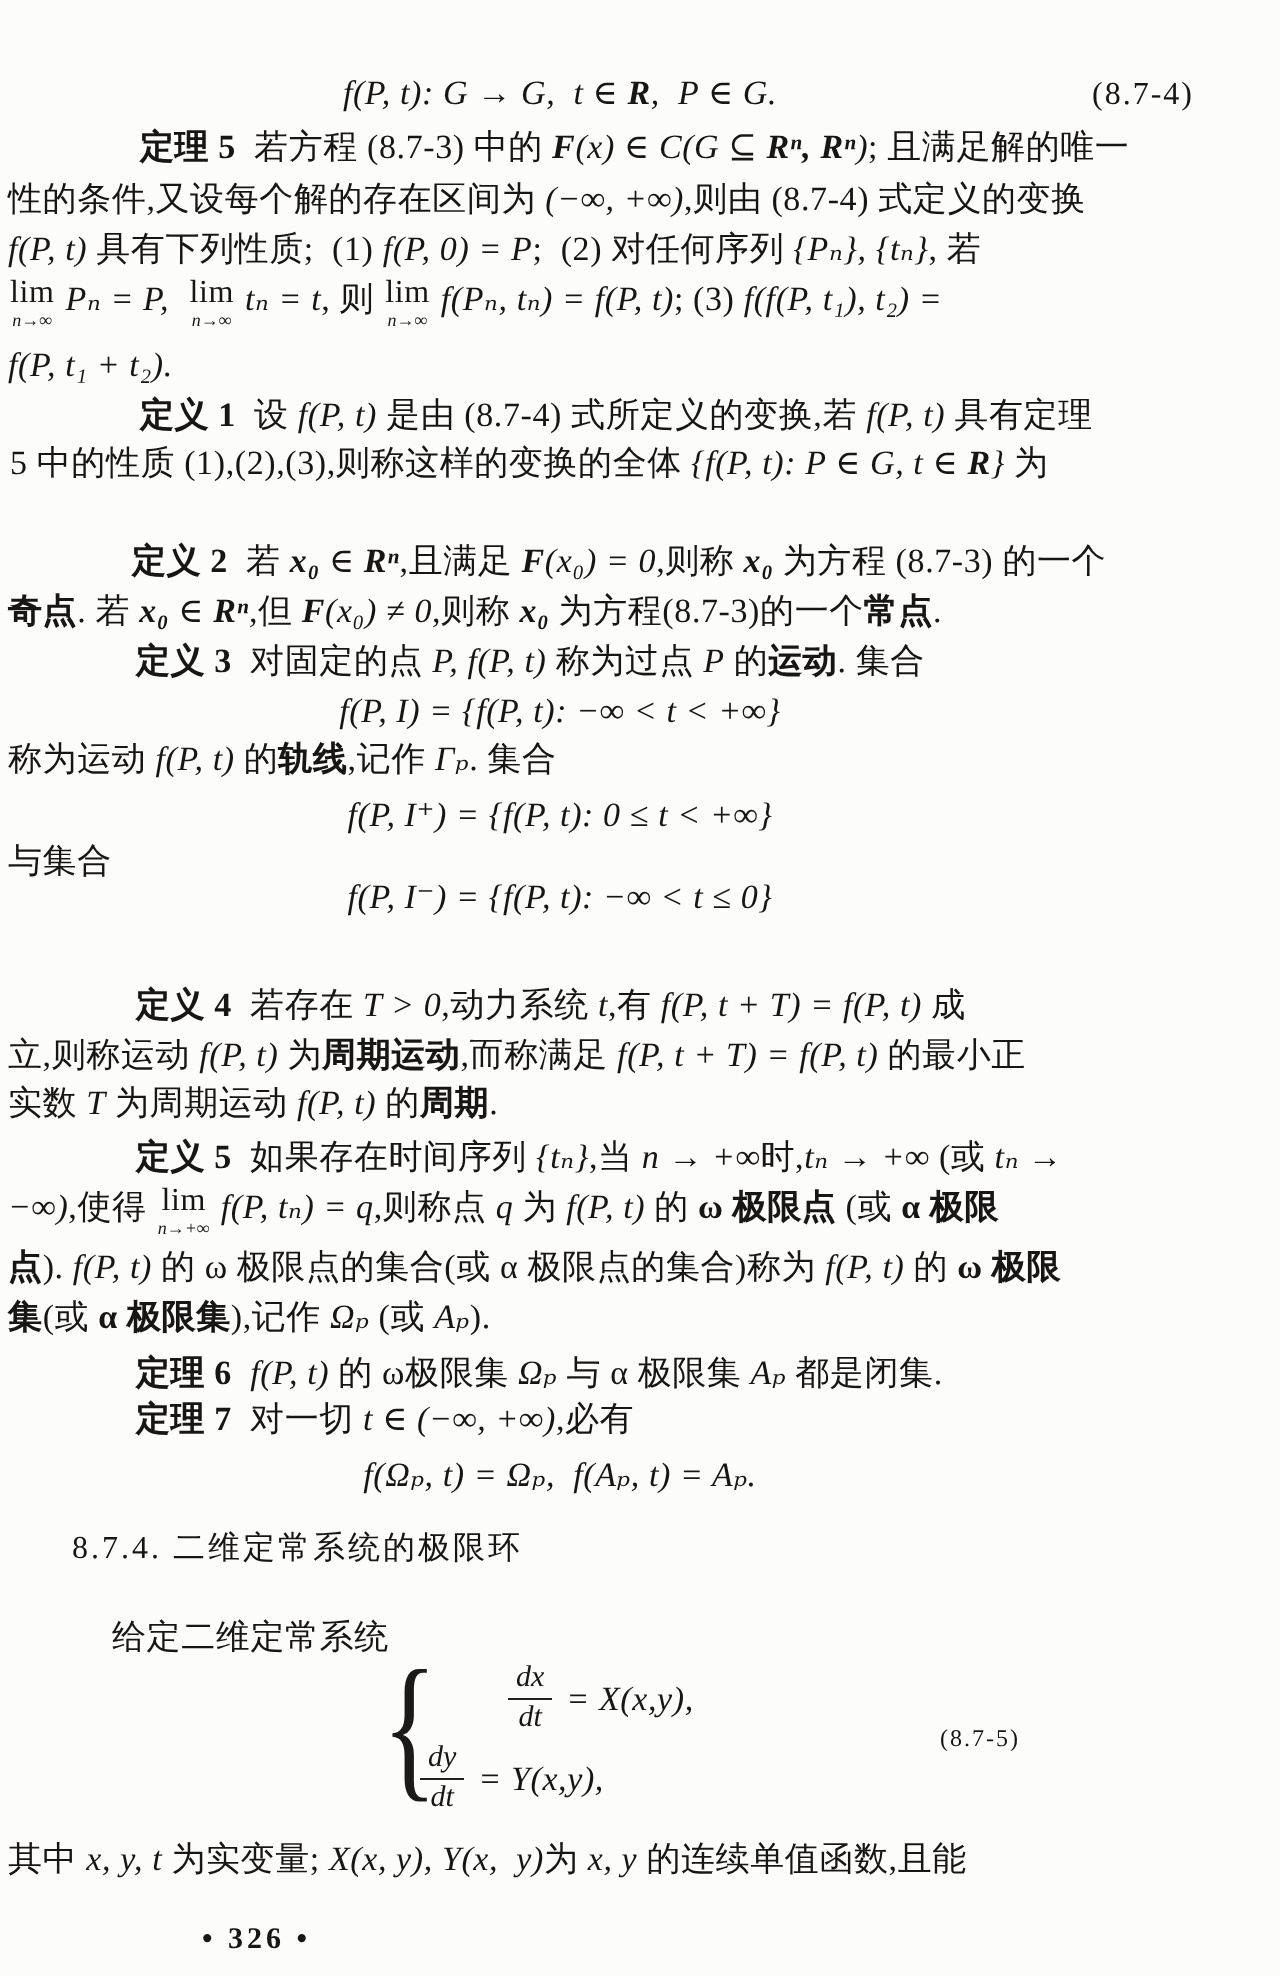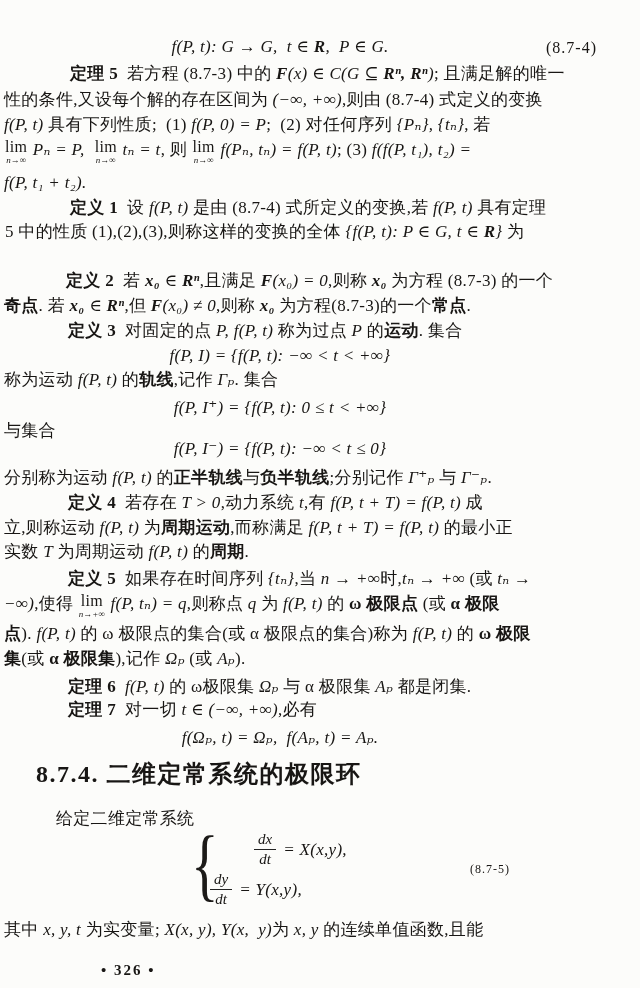--- a/index.html
+++ b/index.html
@@ -6,21 +6,21 @@
   #page{
     position:relative;width:640px;height:988px;overflow:hidden;
     background:#fcfcfa;
     font-family:"Liberation Serif","DejaVu Serif",serif;
     color:#181614;
     -webkit-font-smoothing:antialiased;
   }
   .line{position:absolute;white-space:pre;font-size:17px;line-height:21px;letter-spacing:.3px;}
   .body{left:4px;}
   .formula{left:0;width:560px;text-align:center;font-style:italic;}
-  .heading{font-size:24px;font-weight:bold;letter-spacing:1.5px;}
+  .heading{font-size:16px;font-weight:normal;letter-spacing:1.5px;}
   .footer{font-size:15px;font-weight:bold;letter-spacing:2px;}
   .s-b{font-weight:bold;}
   .s-i{font-style:italic;}
   .s-bi{font-weight:bold;font-style:italic;}
   .eq-tag{position:absolute;top:1px;font-style:normal;font-size:16px;letter-spacing:1px;}
   .lim{display:inline-block;text-align:center;vertical-align:top;line-height:1;margin:0 1px;}
   .limtop{display:block;font-style:normal;font-size:16px;}
   .limsub{display:block;font-size:9px;letter-spacing:0;margin-top:1px;font-style:italic;}
   
   .system{position:absolute;left:193px;top:831px;width:420px;height:80px;}
@@ -67,21 +67,20 @@
     <div class="line body" style="top: 197px; left: 70px;"><span class="s-b">定义 1</span><span>  设 </span><span class="s-i">f(P, t)</span><span> 是由 (8.7-4) 式所定义的变换,若 </span><span class="s-i">f(P, t)</span><span> 具有定理</span></div>
     <div class="line body" style="top: 221px; left: 5px;"><span>5 中的性质 (1),(2),(3),则称这样的变换的全体 </span><span class="s-i">{f(P, t): P ∈ G, t ∈ </span><span class="s-bi">R</span><span class="s-i">}</span><span> 为</span></div>
     <div class="line body" style="top: 270px; left: 66px;"><span class="s-b">定义 2</span><span>  若 </span><span class="s-bi">x₀</span><span class="s-i"> ∈ </span><span class="s-bi">Rⁿ</span><span>,且满足 </span><span class="s-bi">F</span><span class="s-i">(x₀) = 0</span><span>,则称 </span><span class="s-bi">x₀</span><span> 为方程 (8.7-3) 的一个</span></div>
     <div class="line body" style="top: 295px; left: 4px;"><span class="s-b">奇点</span><span>. 若 </span><span class="s-bi">x₀</span><span class="s-i"> ∈ </span><span class="s-bi">Rⁿ</span><span>,但 </span><span class="s-bi">F</span><span class="s-i">(x₀) ≠ 0</span><span>,则称 </span><span class="s-bi">x₀</span><span> 为方程(8.7-3)的一个</span><span class="s-b">常点</span><span>.</span></div>
     <div class="line body" style="top: 320px; left: 68px;"><span class="s-b">定义 3</span><span>  对固定的点 </span><span class="s-i">P, f(P, t)</span><span> 称为过点 </span><span class="s-i">P</span><span> 的</span><span class="s-b">运动</span><span>. 集合</span></div>
     <div class="line formula" style="top: 345px;"><span class="s-i">f(P, I) = {f(P, t): −∞ &lt; t &lt; +∞}</span></div>
     <div class="line body" style="top: 369px; left: 4px;"><span>称为运动 </span><span class="s-i">f(P, t)</span><span> 的</span><span class="s-b">轨线</span><span>,记作 </span><span class="s-i">Γₚ</span><span>. 集合</span></div>
     <div class="line formula" style="top: 397px;"><span class="s-i">f(P, I⁺) = {f(P, t): 0 ≤ t &lt; +∞}</span></div>
     <div class="line body" style="top: 420px; left: 4px;"><span>与集合</span></div>
     <div class="line formula" style="top: 438px;"><span class="s-i">f(P, I⁻) = {f(P, t): −∞ &lt; t ≤ 0}</span></div>
-    <div class="line body" style="top: 467px; left: 4px;"><span>分别称为运动 </span><span class="s-i">f(P, t)</span><span> 的</span><span class="s-b">正半轨线</span><span>与</span><span class="s-b">负半轨线</span><span>;分别记作 </span><span class="s-i">Γ⁺ₚ</span><span> 与 </span><span class="s-i">Γ⁻ₚ</span><span>.</span></div>
     <div class="line body" style="top: 492px; left: 68px;"><span class="s-b">定义 4</span><span>  若存在 </span><span class="s-i">T &gt; 0</span><span>,动力系统 </span><span class="s-i">t</span><span>,有 </span><span class="s-i">f(P, t + T) = f(P, t)</span><span> 成</span></div>
     <div class="line body" style="top: 517px; left: 4px;"><span>立,则称运动 </span><span class="s-i">f(P, t)</span><span> 为</span><span class="s-b">周期运动</span><span>,而称满足 </span><span class="s-i">f(P, t + T) = f(P, t)</span><span> 的最小正</span></div>
     <div class="line body" style="top: 541px; left: 4px;"><span>实数 </span><span class="s-i">T</span><span> 为周期运动 </span><span class="s-i">f(P, t)</span><span> 的</span><span class="s-b">周期</span><span>.</span></div>
     <div class="line body" style="top: 568px; left: 68px;"><span class="s-b">定义 5</span><span>  如果存在时间序列 </span><span class="s-i">{tₙ}</span><span>,当 </span><span class="s-i">n → +∞</span><span>时,</span><span class="s-i">tₙ → +∞</span><span> (或 </span><span class="s-i">tₙ →</span></div>
     <div class="line body" style="top: 593px; left: 4px;"><span class="s-i">−∞)</span><span>,使得 </span><span class="lim"><span class="limtop">lim</span><span class="limsub">n→+∞</span></span><span class="s-i"> f(P, tₙ) = q</span><span>,则称点 </span><span class="s-i">q</span><span> 为 </span><span class="s-i">f(P, t)</span><span> 的 </span><span class="s-b">ω 极限点</span><span> (或 </span><span class="s-b">α 极限</span></div>
     <div class="line body" style="top: 623px; left: 4px;"><span class="s-b">点</span><span>). </span><span class="s-i">f(P, t)</span><span> 的 ω 极限点的集合(或 α 极限点的集合)称为 </span><span class="s-i">f(P, t)</span><span> 的 </span><span class="s-b">ω 极限</span></div>
     <div class="line body" style="top: 648px; left: 4px;"><span class="s-b">集</span><span>(或 </span><span class="s-b">α 极限集</span><span>),记作 </span><span class="s-i">Ωₚ</span><span> (或 </span><span class="s-i">Aₚ</span><span>).</span></div>
     <div class="line body" style="top: 676px; left: 68px;"><span class="s-b">定理 6</span><span>  </span><span class="s-i">f(P, t)</span><span> 的 ω极限集 </span><span class="s-i">Ωₚ</span><span> 与 α 极限集 </span><span class="s-i">Aₚ</span><span> 都是闭集.</span></div>
     <div class="line body" style="top: 699px; left: 68px;"><span class="s-b">定理 7</span><span>  对一切 </span><span class="s-i">t ∈ (−∞, +∞)</span><span>,必有</span></div>
     <div class="line formula" style="top: 727px;"><span class="s-i">f(Ωₚ, t) = Ωₚ,  f(Aₚ, t) = Aₚ.</span></div>

